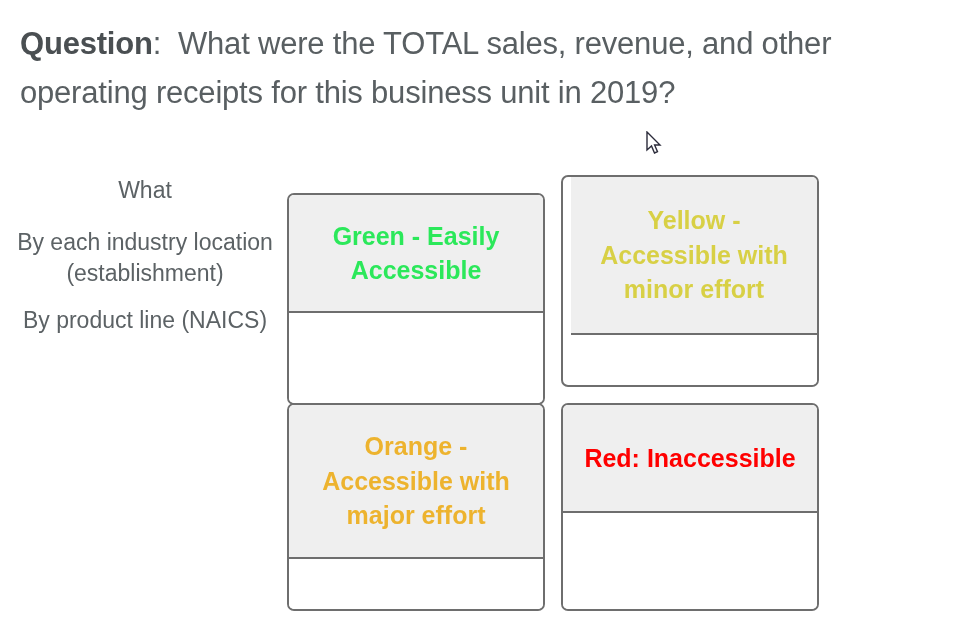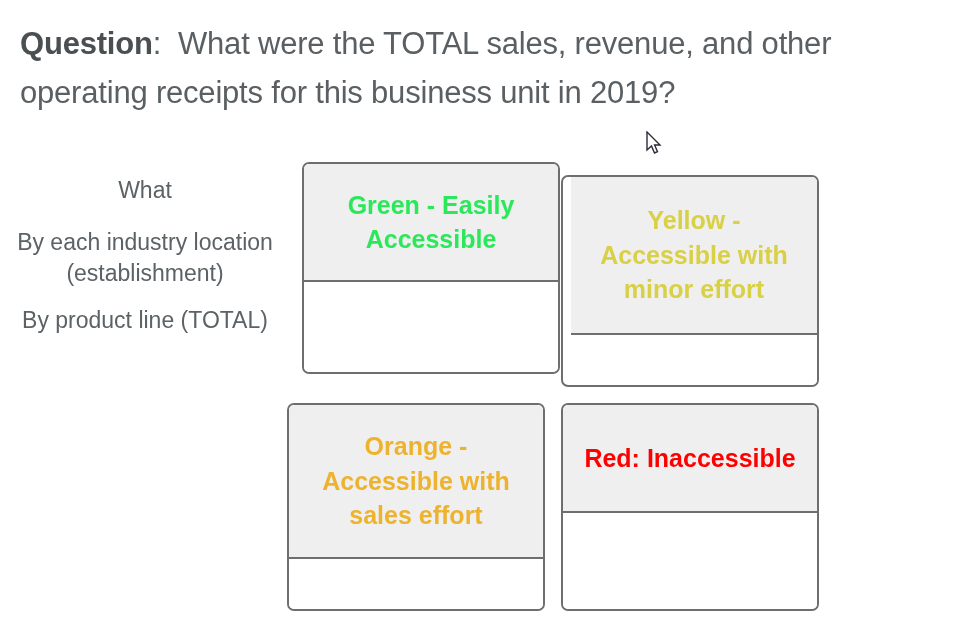--- a/index.html
+++ b/index.html
@@ -81,21 +81,21 @@
     font-size: 25px;
     line-height: 1.38;
     padding: 2px 12px;
   }
   .quad-body {
     background: #ffffff;
     box-sizing: border-box;
     width: 100%;
   }
 
-  #box-green  { left: 287px; top: 162px; width: 258px; height: 212px; margin-left: 15px; }
+  #box-green  { left: 287px; top: 193px; width: 258px; height: 212px; }
   #box-yellow { left: 561px; top: 175px; width: 258px; height: 212px; padding-left: 8px; }
   #box-orange { left: 287px; top: 403px; width: 258px; height: 208px; }
   #box-red    { left: 561px; top: 403px; width: 258px; height: 208px; }
 
   #box-green  .quad-header { height: 118px; }
   #box-green  .quad-body   { height: 90px; }
   #box-yellow .quad-header { height: 158px; }
   #box-yellow .quad-body   { height: 50px; }
   #box-orange .quad-header { height: 154px; }
   #box-orange .quad-body   { height: 50px; }
@@ -118,35 +118,35 @@
 <div id="question-block">
   <span id="question-label">Question</span><span>:</span>&nbsp;
   <span>What were the TOTAL sales, revenue, and other operating receipts for this business unit in 2019?</span>
 </div>
 
 <div id="quadrant-area">
 
   <div id="items-column">
     <div class="item-label first">What</div>
     <div class="item-label">By each industry location (establishment)</div>
-    <div class="item-label">By product line (TOTAL)</div>
+    <div class="item-label">By product line (NAICS)</div>
   </div>
 
   <div class="quad-box" id="box-green">
     <div class="quad-header" style="color:#2be85a">Green - Easily Accessible</div>
     <div class="quad-body"></div>
   </div>
 
   <div class="quad-box" id="box-yellow">
     <div class="quad-header" style="color:#d8d045">Yellow - Accessible with minor effort</div>
     <div class="quad-body"></div>
   </div>
 
   <div class="quad-box" id="box-orange">
-    <div class="quad-header" style="color:#edb32e">Orange - Accessible with sales effort</div>
+    <div class="quad-header" style="color:#edb32e">Orange - Accessible with major effort</div>
     <div class="quad-body"></div>
   </div>
 
   <div class="quad-box" id="box-red">
     <div class="quad-header" style="color:#ff0000">Red: Inaccessible</div>
     <div class="quad-body"></div>
   </div>
 
   <svg id="mouse-cursor" viewBox="0 0 20 26">
     <polygon points="2,1 2,19 6.5,15 9.5,22 12.5,20.6 9.6,14 15,14" fill="#ffffff" stroke="#2b2b3a" stroke-width="1.4" stroke-linejoin="miter"></polygon>

